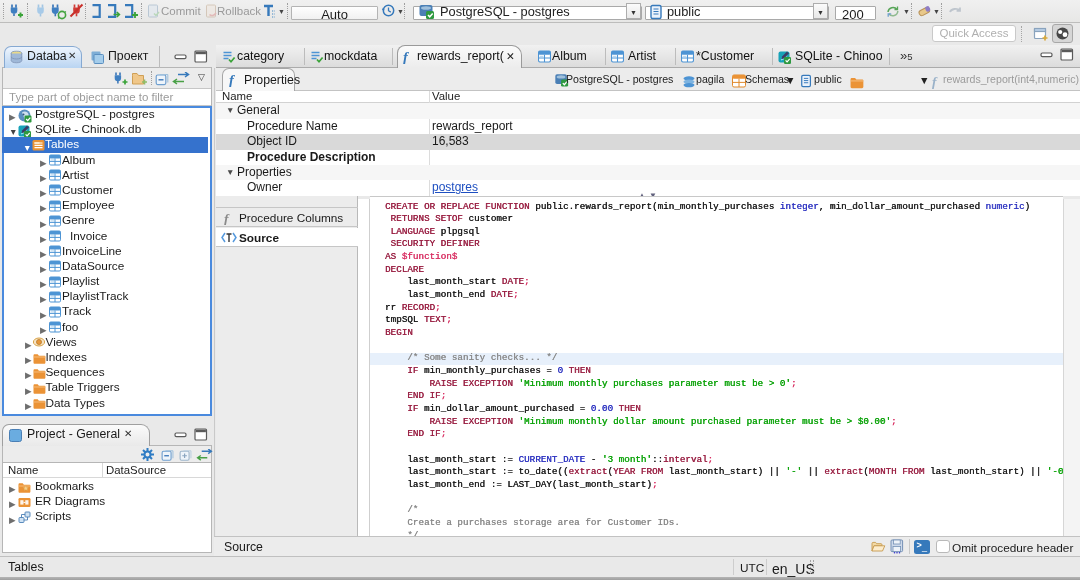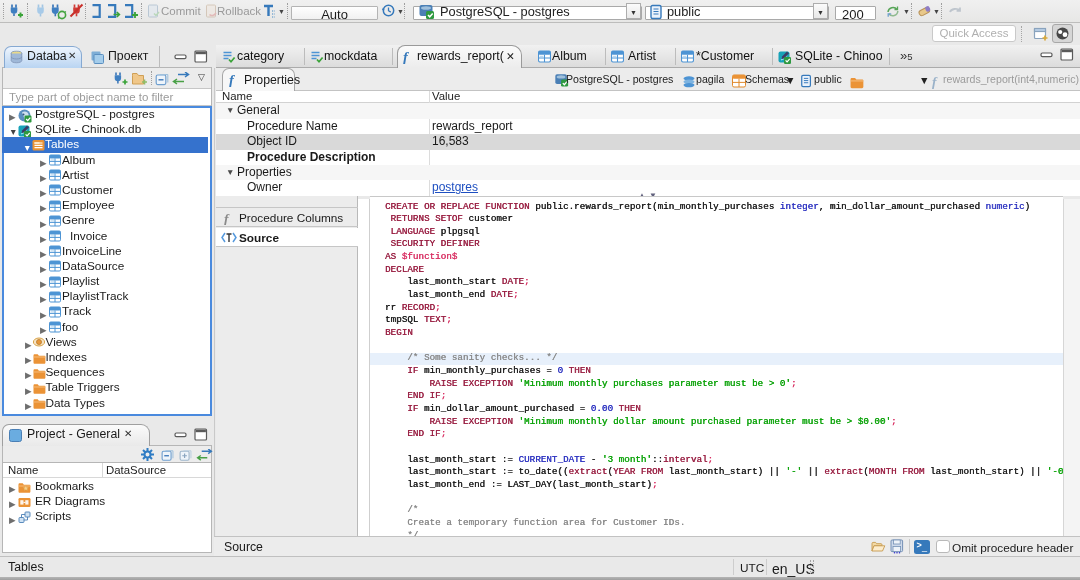--- a/index.html
+++ b/index.html
@@ -678,21 +678,21 @@
     <span class="kw">END IF</span><span class="rd">;</span>
     <span class="kw">IF</span> min_dollar_amount_purchased = <span class="ty">0.00</span> <span class="kw">THEN</span>
         <span class="kw">RAISE EXCEPTION</span> <span class="st">'Minimum monthly dollar amount purchased parameter must be &gt; $0.00'</span><span class="rd">;</span>
     <span class="kw">END IF</span><span class="rd">;</span>
 
     last_month_start := <span class="ty">CURRENT_DATE</span> - <span class="st">'3 month'</span>::<span class="kw">interval</span><span class="rd">;</span>
     last_month_start := to_date((<span class="kw">extract</span>(<span class="kw">YEAR FROM</span> last_month_start) || <span class="st">'-'</span> || <span class="kw">extract</span>(<span class="kw">MONTH FROM</span> last_month_start) || <span class="st">'-0</span>
     last_month_end := LAST_DAY(last_month_start)<span class="rd">;</span>
 
     <span class="cm">/*</span>
-    <span class="cm">Create a temporary function area for Customer IDs.</span>
+    <span class="cm">Create a purchases storage area for Customer IDs.</span>
     <span class="cm">*/</span></pre>
 </div>
 <div class="abs" id="codescroll">
   
 </div>
 <div class="abs" style="left:214px;top:68px;width:1px;height:468px;background:#c9c9c9;"></div>
 <div class="abs" id="edfooter">
   <span style="position:absolute;left:10px;top:3px;font-size:12.3px;">Source</span>
   <svg style="position:absolute;left:657px;top:3px;" width="15" height="13" viewBox="0 0 15 13">
     <path d="M1 3.5c0-.7.4-1.1 1-1.1h2.6l1 1.3H10c.6 0 1 .4 1 1v1H3L1 11z" fill="#f3d9a4" stroke="#c69a4e" stroke-width="0.9"></path>

